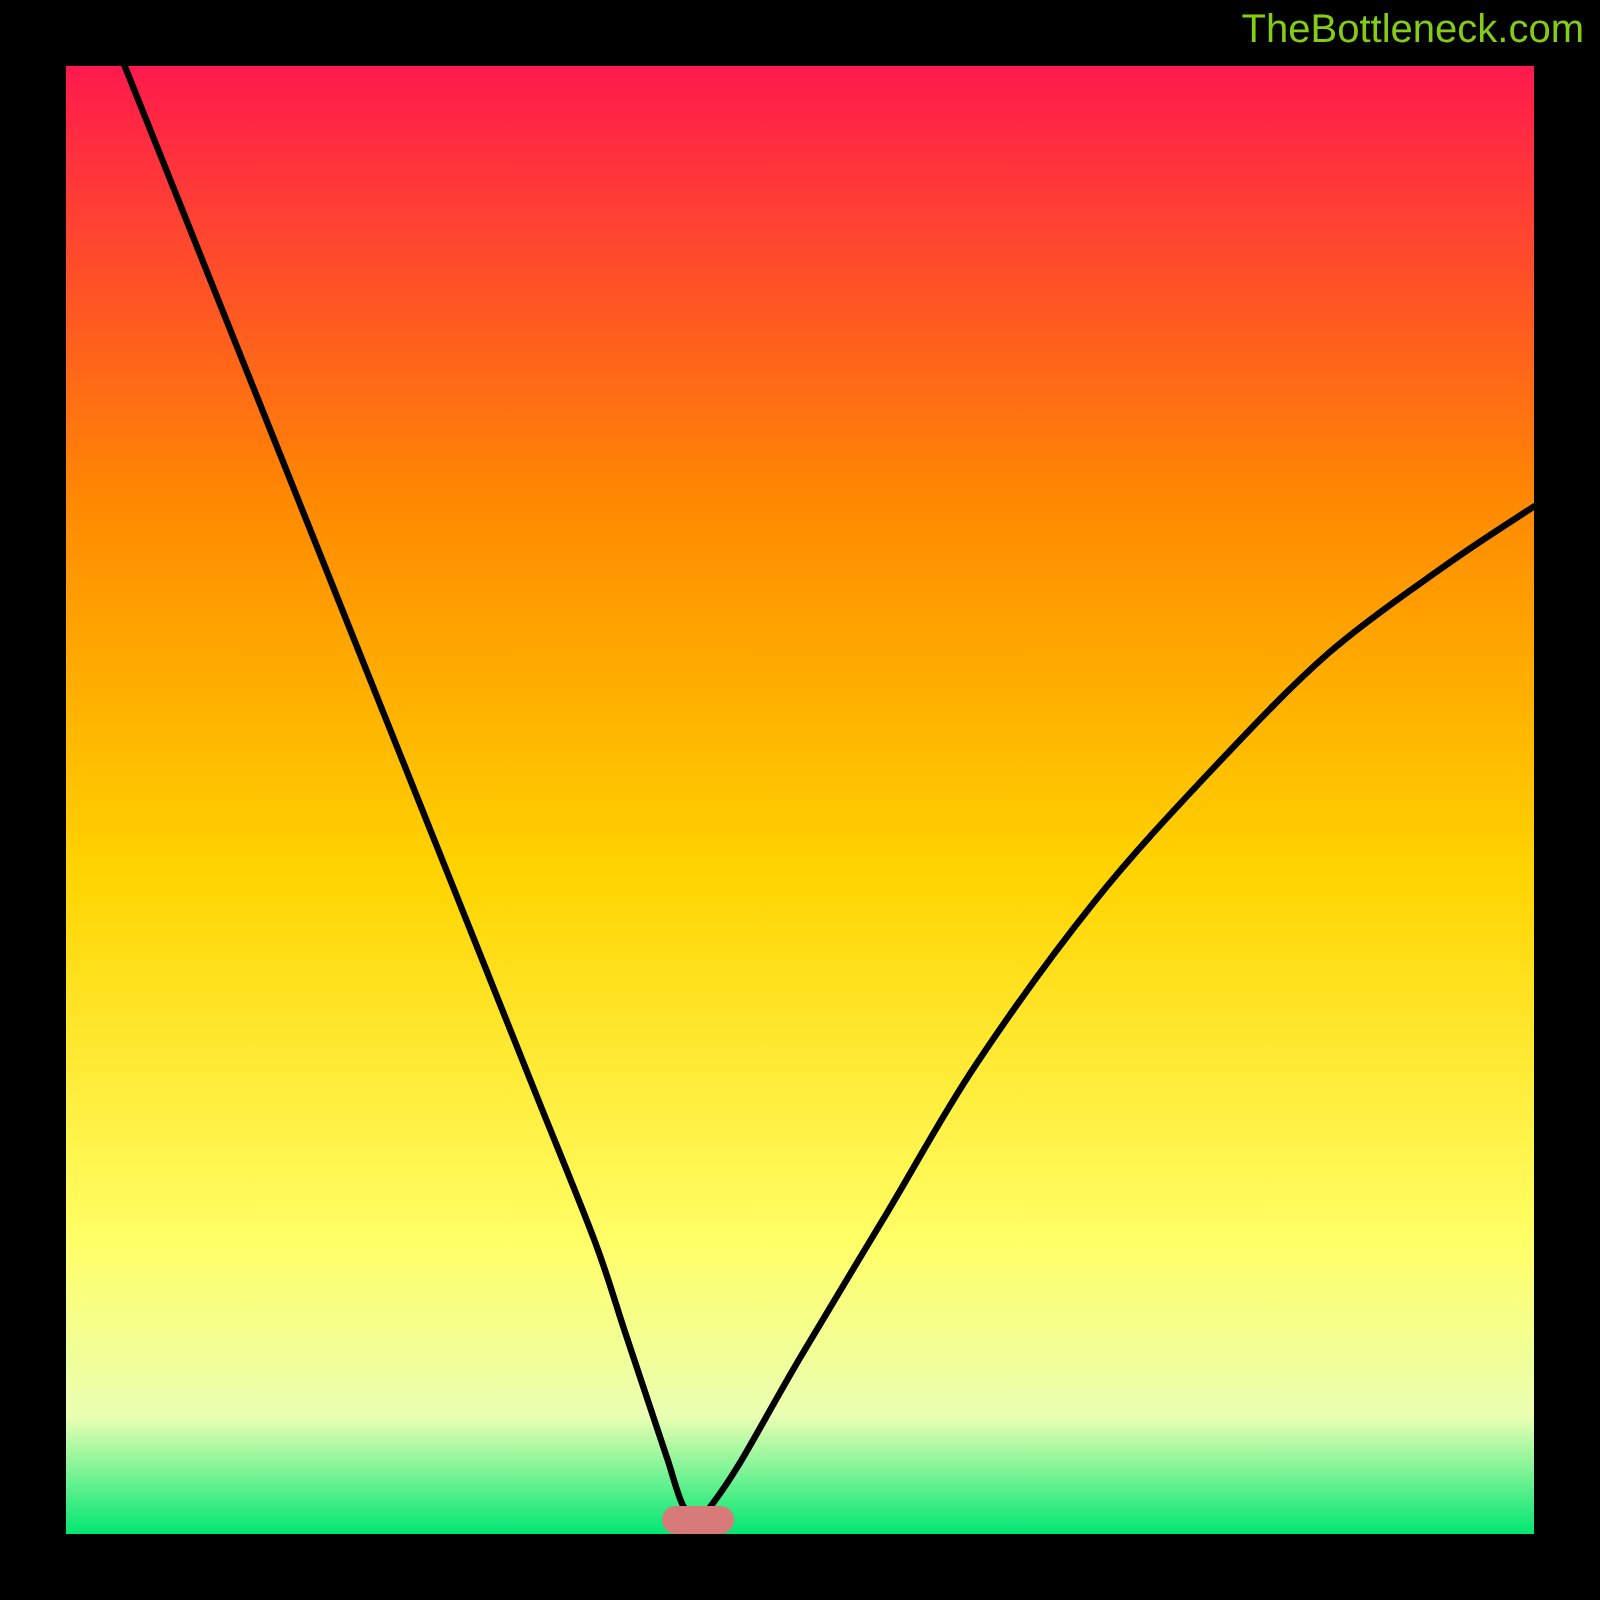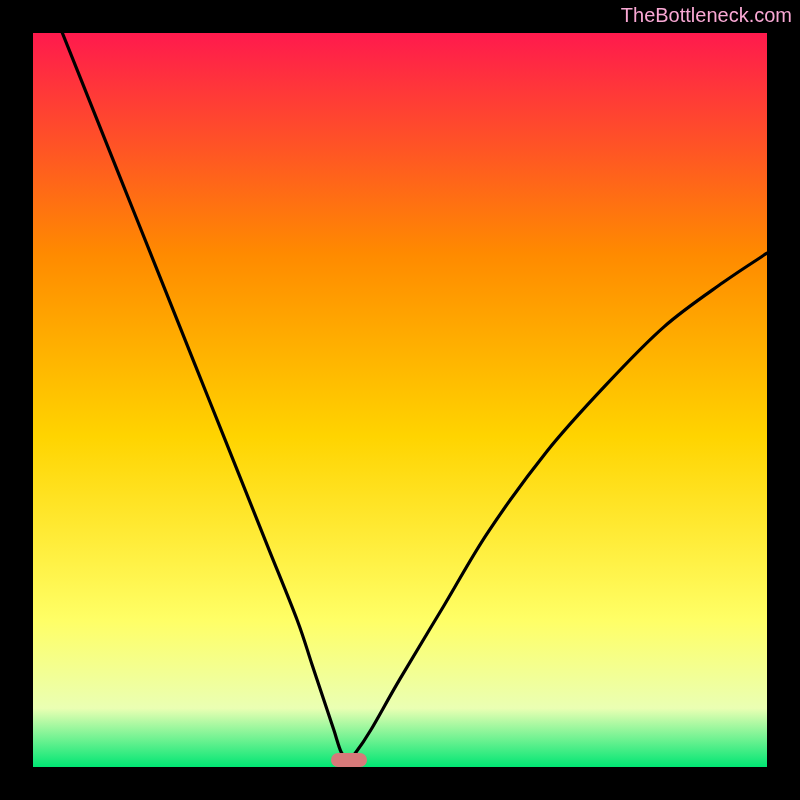--- a/index.html
+++ b/index.html
@@ -8,21 +8,21 @@
     width: 800px;
     height: 800px;
     position: relative;
     font-family: Arial, Helvetica, sans-serif;
     background: #000;
   }
   .watermark {
     position: absolute;
     top: 4px;
     right: 8px;
-    color: #f9a8d4;
+    color: #84cc16;
     font-size: 20px;
     font-weight: 500;
     z-index: 10;
   }
   .frame {
     position: absolute;
     left: 33px;
     top: 33px;
     width: 734px;
     height: 734px;

